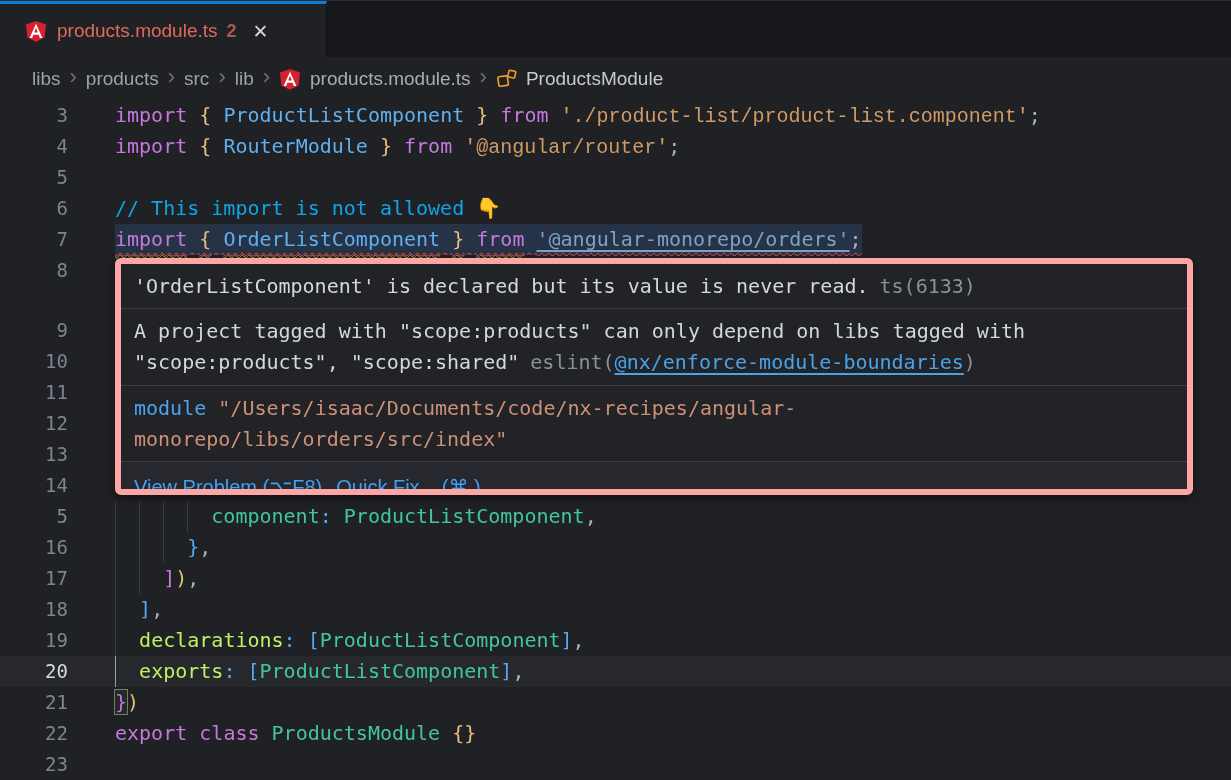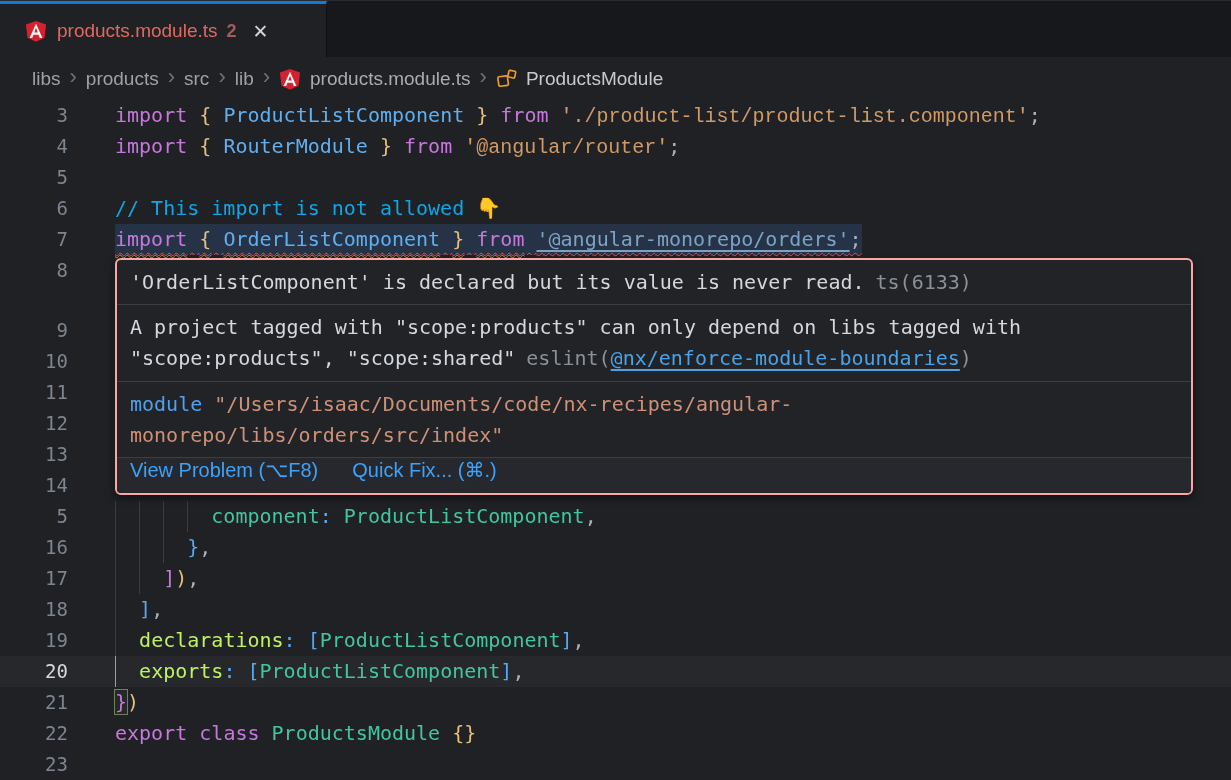--- a/index.html
+++ b/index.html
@@ -60,34 +60,34 @@
   
   .hl7 { background:#263347; text-decoration:underline wavy #f14c4c;
          text-decoration-thickness:1.4px; text-underline-offset:6px; }
   .sqw { text-decoration:underline wavy #d19a3c; text-decoration-thickness:1.2px;
          text-underline-offset:8px; }
   .lnk { color:#7da3c4; text-decoration:underline solid #7da3c4; text-underline-offset:4px;
          cursor:pointer; }
 
   
   .hover { position:absolute; left:115px; top:258px; width:1078px; height:237px;
-           background:#212327; border:2px solid #fca5a5; border-radius:6px;
+           background:#212327; border:6px solid #fca5a5; border-radius:6px;
            box-shadow:0 3px 10px rgba(0,0,0,0.5); overflow:hidden; z-index:5; }
   .hv-sec { border-bottom:1px solid #3b3e44; font:20px "DejaVu Sans Mono", monospace;
             color:#d4d8de; padding:0 13px; }
   .s1 { height:45px; line-height:45px; white-space:nowrap; }
   .s2 { height:77px; padding-top:7px; line-height:31px; }
   .s3 { height:76px; padding-top:7px; line-height:31px; }
   .blk { display:block; }
   .hv-src { color:#8a9199; }
   .hv-src.sp { margin-left:11px; }
   .hv-link { color:#4aa3e8; text-decoration:underline; text-underline-offset:4px; cursor:pointer; }
   .kw-mod { color:#4ea1f0; }
   .path { color:#ce9178; }
-  .s4 { height:37px; background:#26282d; display:flex; align-items:flex-start; gap:34px;
+  .s4 { height:37px; background:#26282d; display:flex; align-items:flex-end; gap:14px;
         padding:0 13px; border-bottom:none; }
   .hv-action { font-family:"Liberation Sans", sans-serif; font-size:20px; color:#3ea2f8;
                cursor:pointer; white-space:nowrap; }
 
   .cls-icon { width:22px; height:22px; display:inline-block; vertical-align:middle; }
 </style>
 </head>
 <body>
 
 <div id="stage">

